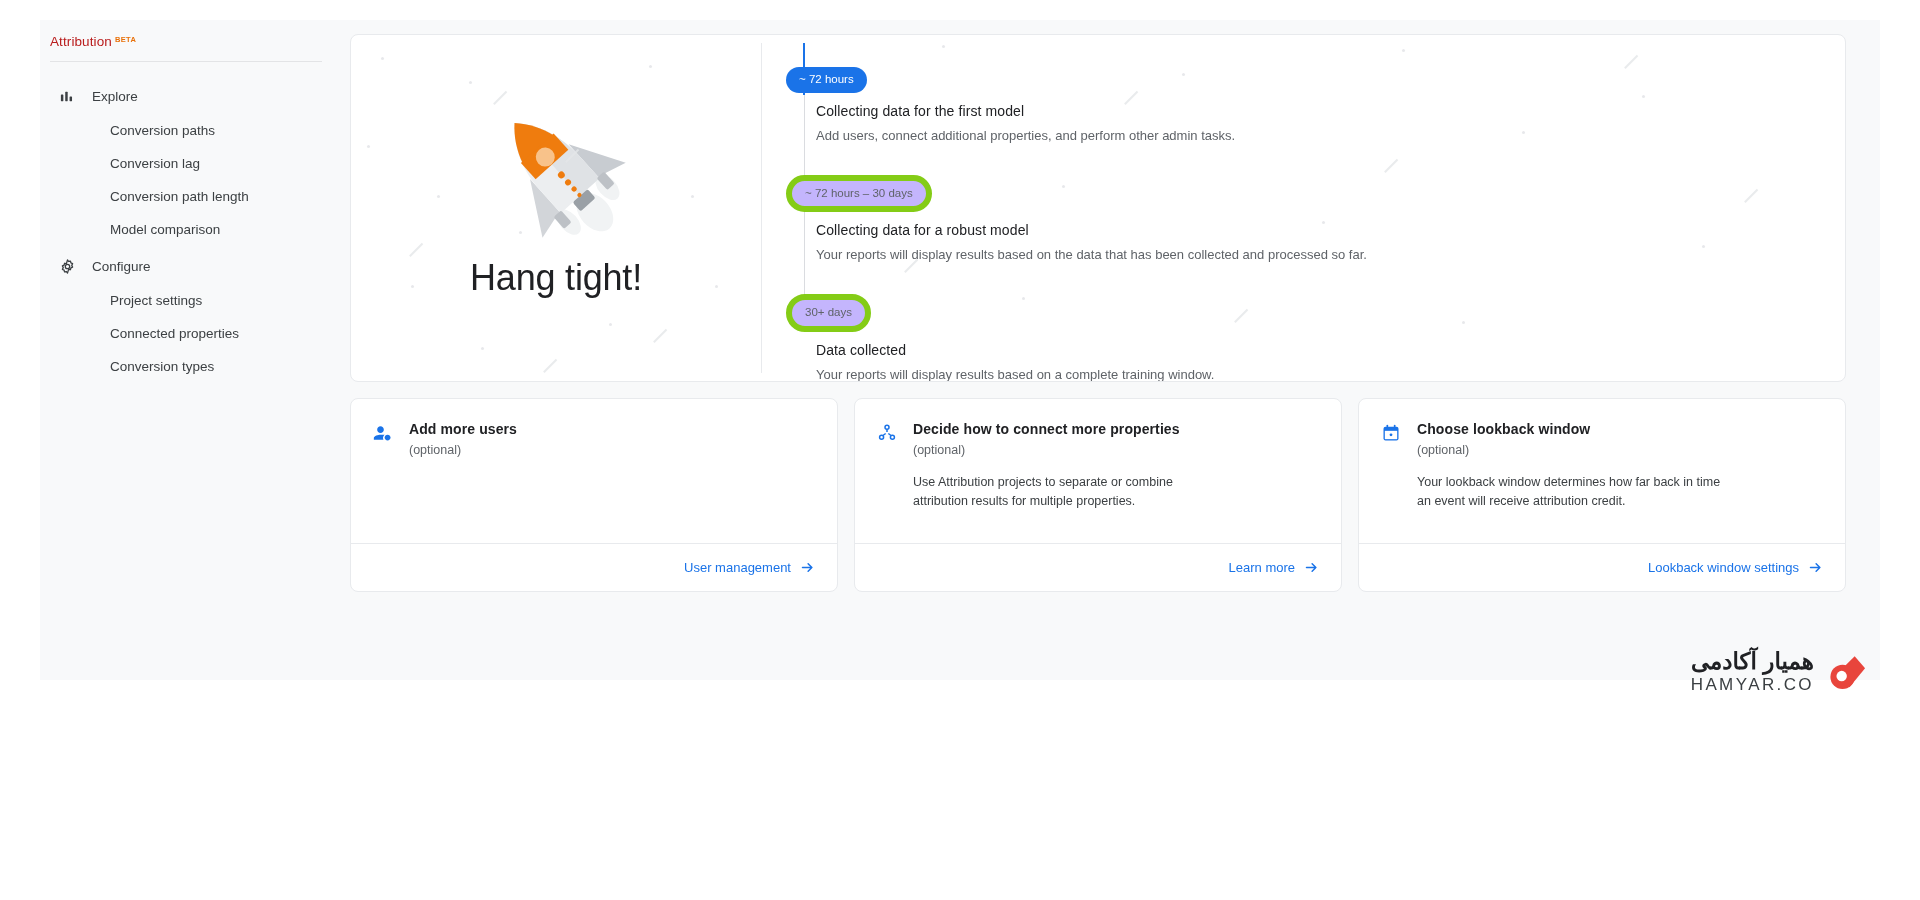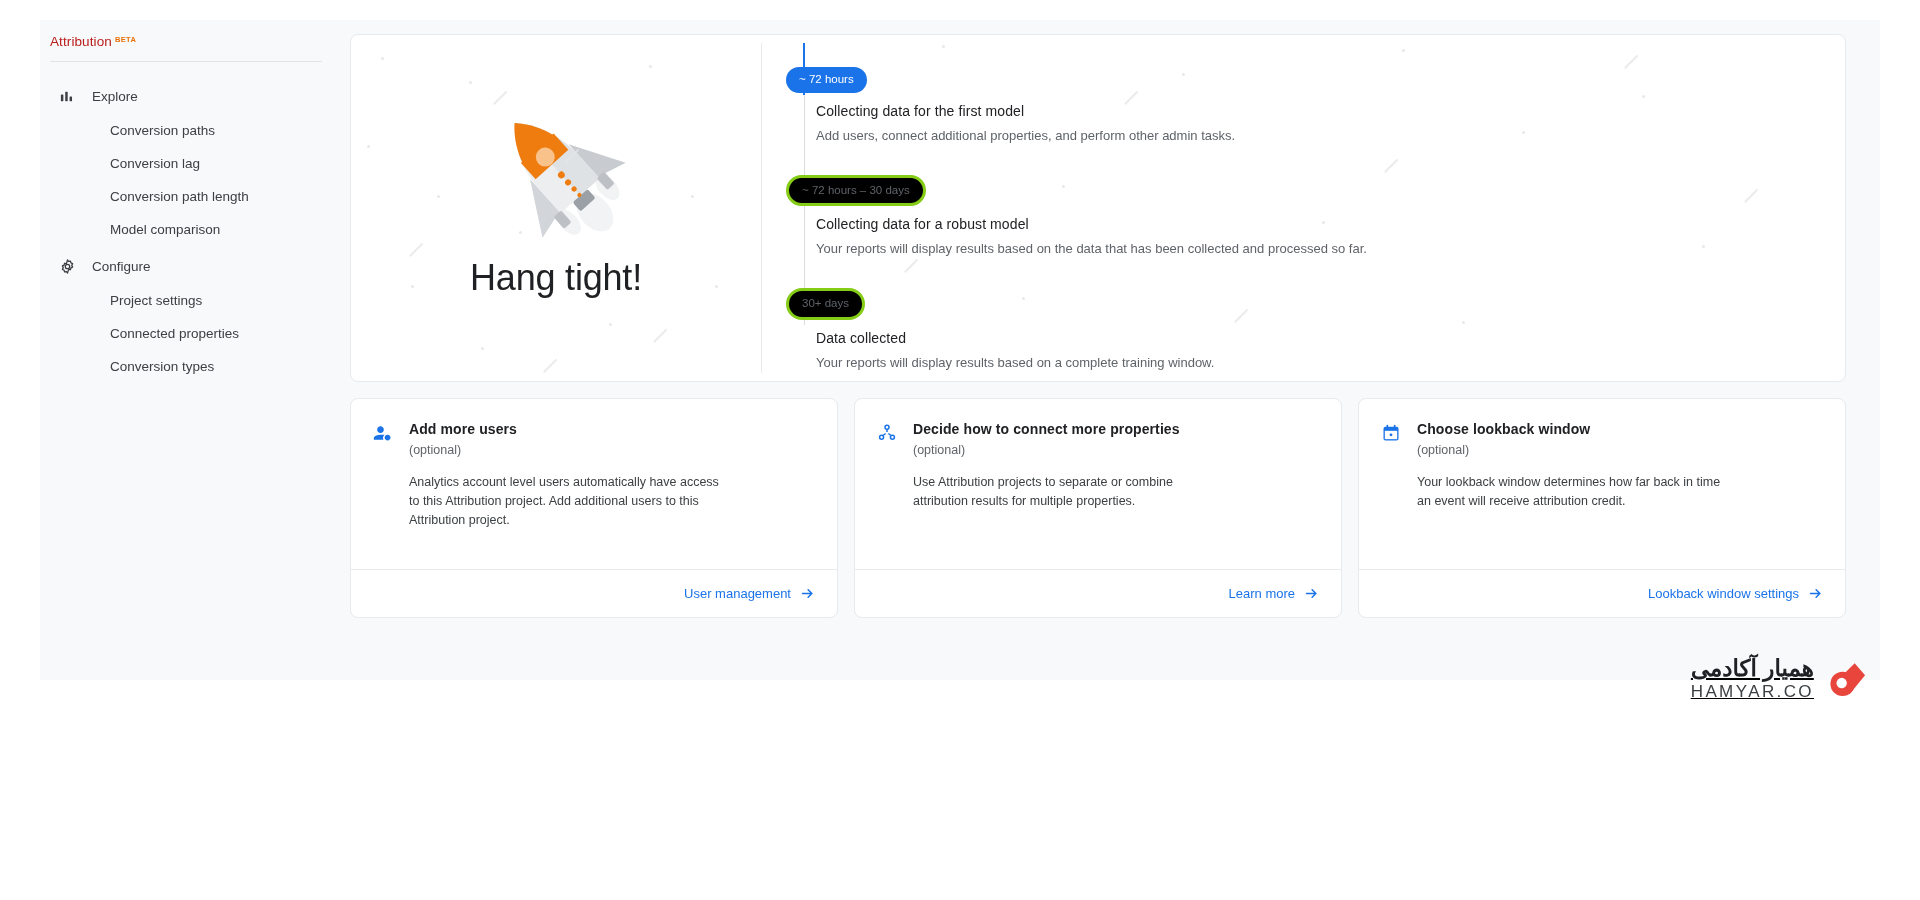--- a/index.html
+++ b/index.html
@@ -196,43 +196,43 @@
     padding: 7px 13px;
     border-radius: 20px;
     position: relative;
     z-index: 2;
   }
   .pill.primary {
     background: #1a73e8;
     color: #ffffff;
   }
   .pill.ghost {
-    background: #000000;
+    background: #c4b5fd;
     color: #5f6368;
-    border: 3px solid #84cc16;
+    border: 6px solid #84cc16;
   }
   .tl-body { padding-left: 30px; padding-top: 10px; }
   .tl-title {
     font-size: 14px;
     font-weight: normal;
     color: #202124;
     margin-bottom: 7px;
     letter-spacing: .1px;
   }
   .tl-desc {
     font-size: 13px;
     color: #5f6368;
     line-height: 19px;
   }
 
   
   .cards {
     display: flex;
     gap: 16px;
-    height: 220px;
+    height: 194px;
   }
   .card {
     flex: 1;
     display: flex;
     flex-direction: column;
   }
   .card-main {
     flex: 1;
     padding: 22px 24px 10px 22px;
   }
@@ -281,27 +281,26 @@
     color: #1a73e8;
     text-decoration: none;
     cursor: pointer;
   }
   .arrow { width: 15px; height: 15px; }
 
   
   .watermark {
     position: absolute;
     right: 48px;
-    bottom: 198px;
+    bottom: 205px;
     display: flex;
     flex-direction: column;
     align-items: flex-end;
     z-index: 40;
     pointer-events: none;
-    text-decoration: underline;
   }
   .wm-row {
     display: flex;
     align-items: center;
     gap: 6px;
   }
   .wm-text { display: flex; flex-direction: column; align-items: center; }
   .wm-fa {
     font-size: 23px;
     font-weight: bold;
@@ -482,21 +481,20 @@
               <svg viewBox="0 0 24 24" width="20" height="20" fill="currentColor">
                 <path d="M9 12c2.21 0 4-1.79 4-4s-1.79-4-4-4-4 1.79-4 4 1.79 4 4 4zm0 2c-2.67 0-8 1.34-8 4v2h11.5c-.3-.6-.5-1.28-.5-2 0-1.64.84-3.09 2.1-3.93C13.1 14.03 10.9 14 9 14z"></path>
                 <path d="M17.5 14c-1.93 0-3.5 1.57-3.5 3.5s1.57 3.5 3.5 3.5 3.5-1.57 3.5-3.5-1.57-3.5-3.5-3.5z"></path>
               </svg>
             </span>
             <div>
               <div class="card-title">Add more users</div>
               <div class="card-optional">(optional)</div>
             </div>
           </div>
-          <p class="card-desc">Analytics account level users automatically have access to this Attribution project. Add additional users to this Attribution project.</p>
         </div>
         <div class="card-foot">
           <a class="card-link">
             <span>User management</span>
             <svg class="arrow" viewBox="0 0 24 24" fill="none" stroke="currentColor" stroke-width="2.4" stroke-linecap="round" stroke-linejoin="round">
               <path d="M4 12h15M13 6l6 6-6 6"></path>
             </svg>
           </a>
         </div>
       </article>

